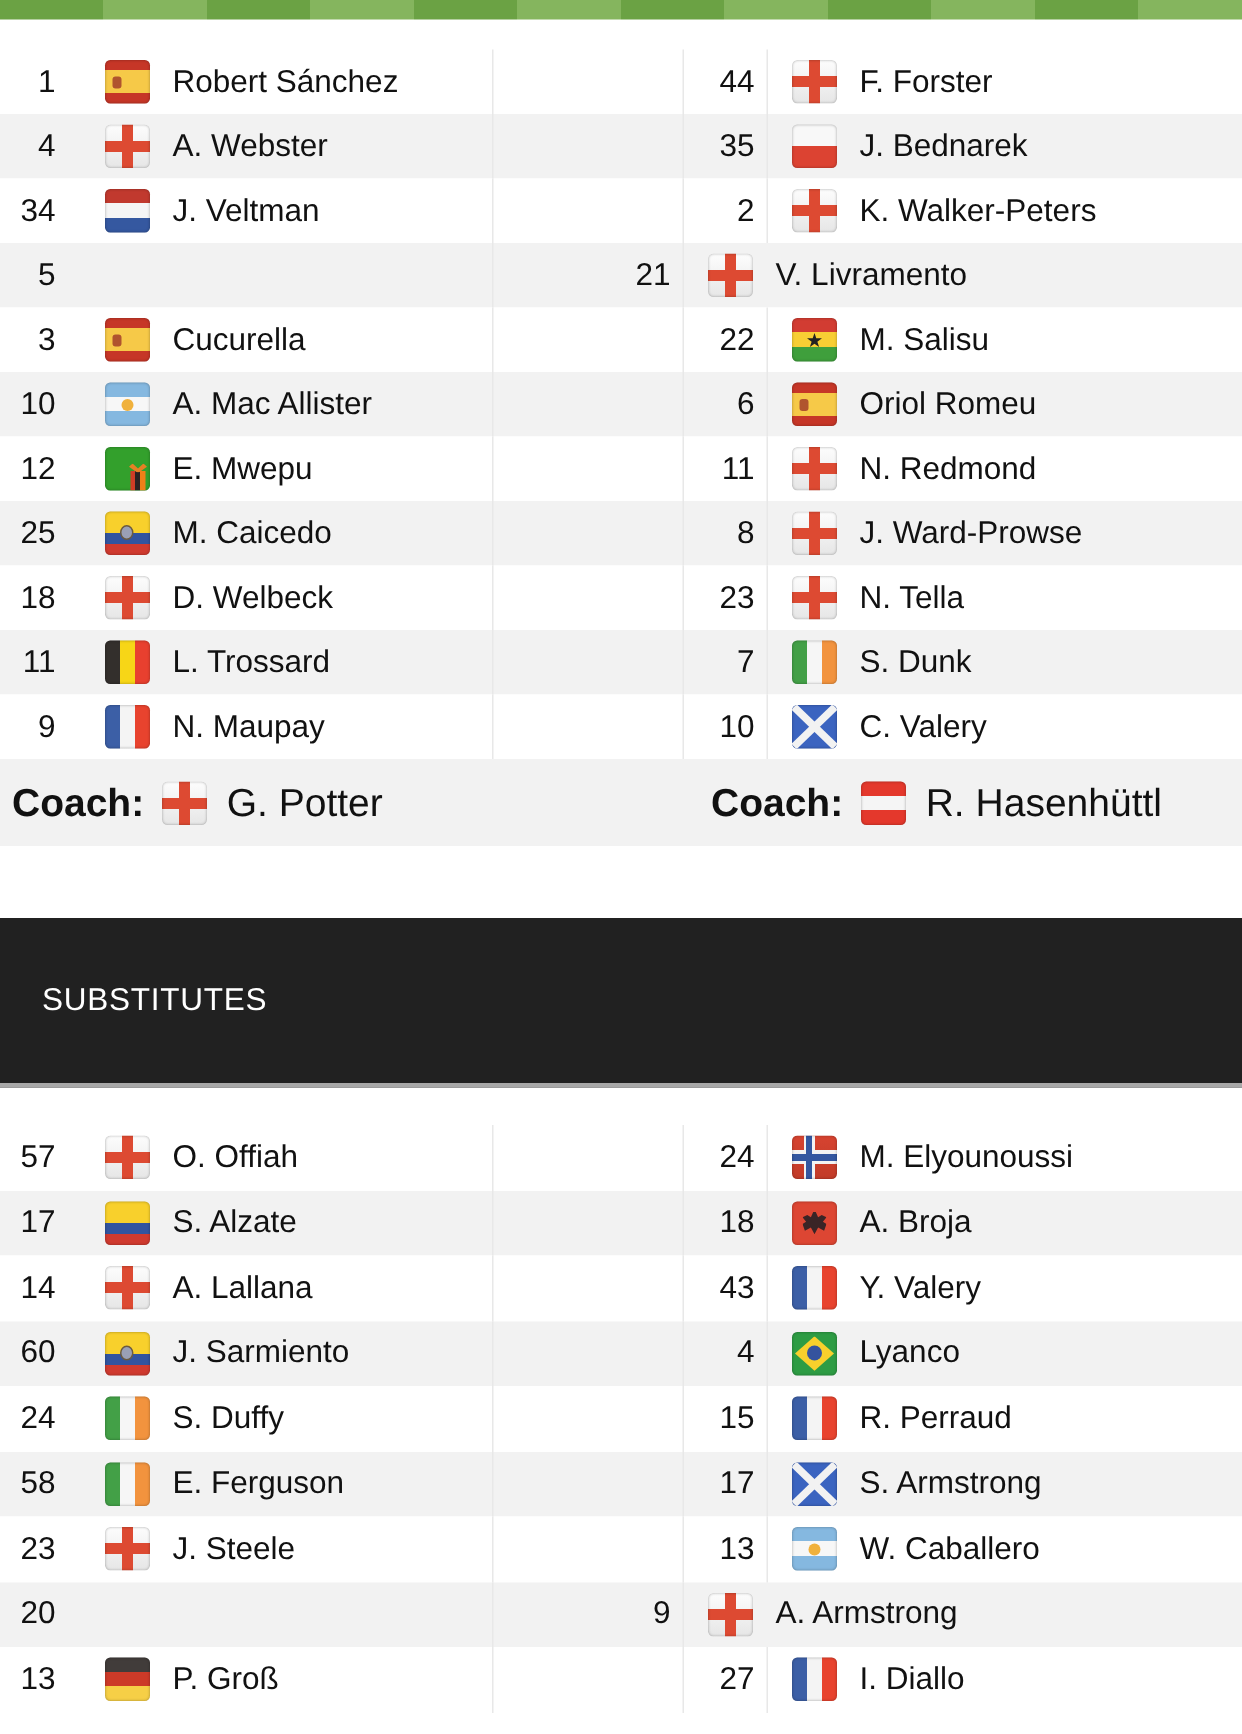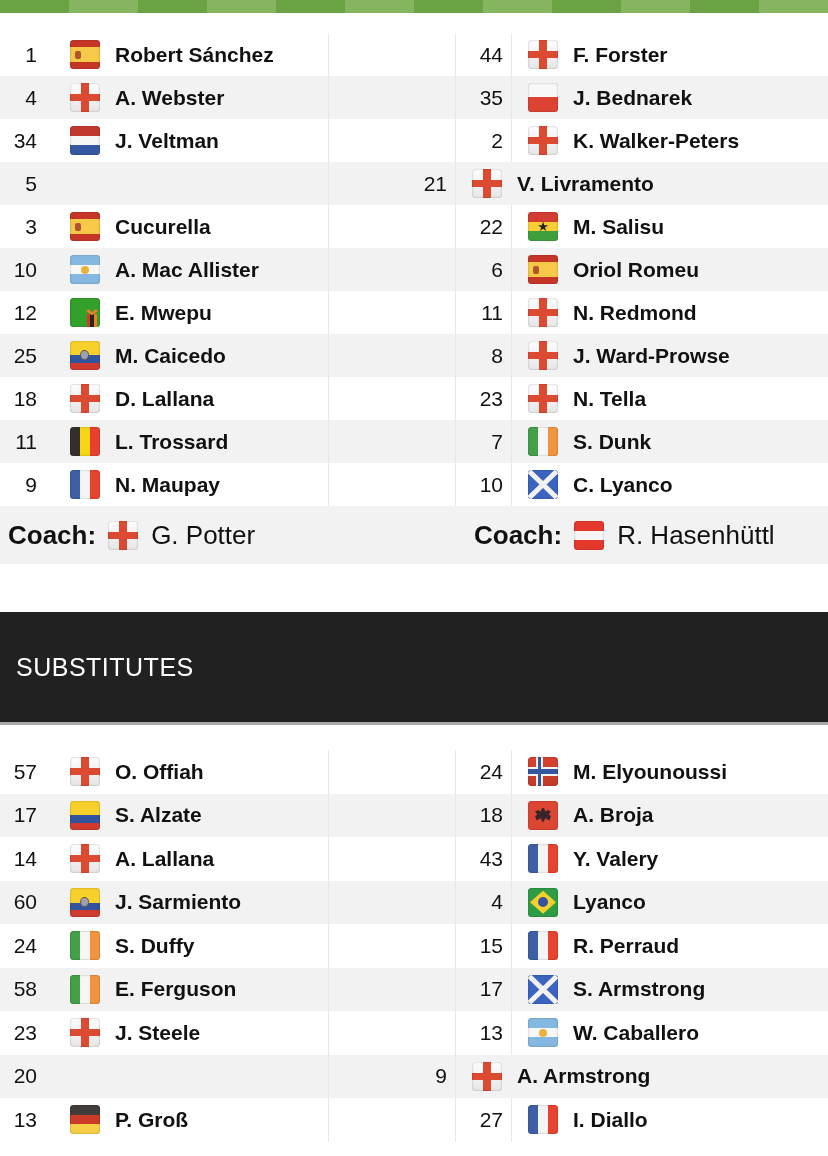--- a/index.html
+++ b/index.html
@@ -14,39 +14,39 @@
   .lineup{margin-top:20px;}
   .row{
     display:grid;grid-template-columns:45px 284px 127px 56px 1fr;
     height:43px;align-items:center;font-size:21px;background:#fff;
   }
   .subs-rows .row{height:43.5px;}
   .row.alt{background:#f2f2f2;}
   .cell{height:100%;display:flex;align-items:center;}
   .cell.num{justify-content:flex-end;padding-right:8px;box-sizing:border-box;}
   .cell.bordered{border-right:1px solid #e8e8e8;box-sizing:border-box;}
-  .pname{margin-left:15px;white-space:nowrap;font-weight:bold;}
+  .pname{margin-left:15px;white-space:nowrap;}
   .name-home .flag{margin-left:25px;}
   .name-away .flag{margin-left:16px;}
   
   .coach-row{
     display:grid;grid-template-columns:456px 1fr;background:#f2f2f2;
     height:58px;align-items:center;font-size:26px;
   }
   .coach-half{display:flex;align-items:center;}
   .coach-half.home{padding-left:8px;}
   .coach-half.away{padding-left:18px;}
   .coach-label{font-weight:bold;margin-right:12px;}
   .coach-name{margin-left:13px;white-space:nowrap;}
   
   .banner{
     margin-top:48px;height:110px;background:#212121;border-bottom:3px solid #a8a8a8;
     display:flex;align-items:center;padding-left:16px;box-sizing:content-box;
   }
-  .banner-title{color:#fff;font-size:25px;letter-spacing:.5px;font-weight:400;}
+  .banner-title{color:#fff;font-size:21px;letter-spacing:.5px;font-weight:400;margin-left:12px;}
   .subs-rows{margin-top:25px;}
   
   .flag{
     width:30px;height:29px;border-radius:3.5px;position:relative;overflow:hidden;
     flex:0 0 30px;box-shadow:inset 0 0 2px rgba(0,0,0,.35);
   }
   .flag-spain{background:linear-gradient(180deg,#c63627 0 24%,#f6c948 24% 76%,#c63627 76%);}
   .flag-spain::after{content:"";position:absolute;left:5px;top:11px;width:6px;height:8px;background:#b0542e;border-radius:2px;}
   .flag-england{background-image:
     linear-gradient(90deg,transparent 0 37%,#dd4a32 37% 63%,transparent 63%),
@@ -194,21 +194,21 @@
         <div class="cell num bordered">8</div>
         <div class="cell name-away">
           <span class="flag flag-england"></span>
           <span class="pname">J. Ward-Prowse</span>
         </div>
       </div>
       <div class="row">
         <div class="cell num">18</div>
         <div class="cell name-home bordered">
           <span class="flag flag-england"></span>
-          <span class="pname">D. Lallana</span>
+          <span class="pname">D. Welbeck</span>
         </div>
         <div class="cell bordered"></div>
         <div class="cell num bordered">23</div>
         <div class="cell name-away">
           <span class="flag flag-england"></span>
           <span class="pname">N. Tella</span>
         </div>
       </div>
       <div class="row alt">
         <div class="cell num">11</div>
@@ -226,21 +226,21 @@
       <div class="row">
         <div class="cell num">9</div>
         <div class="cell name-home bordered">
           <span class="flag flag-france"></span>
           <span class="pname">N. Maupay</span>
         </div>
         <div class="cell bordered"></div>
         <div class="cell num bordered">10</div>
         <div class="cell name-away">
           <span class="flag flag-scotland"></span>
-          <span class="pname">C. Lyanco</span>
+          <span class="pname">C. Valery</span>
         </div>
       </div>
     </div>
 
   <div class="coach-row" id="coach-row">
       <div class="coach-half home">
         <span class="coach-label">Coach:</span>
         <span class="flag flag-england"></span>
         <span class="coach-name">G. Potter</span>
       </div>

